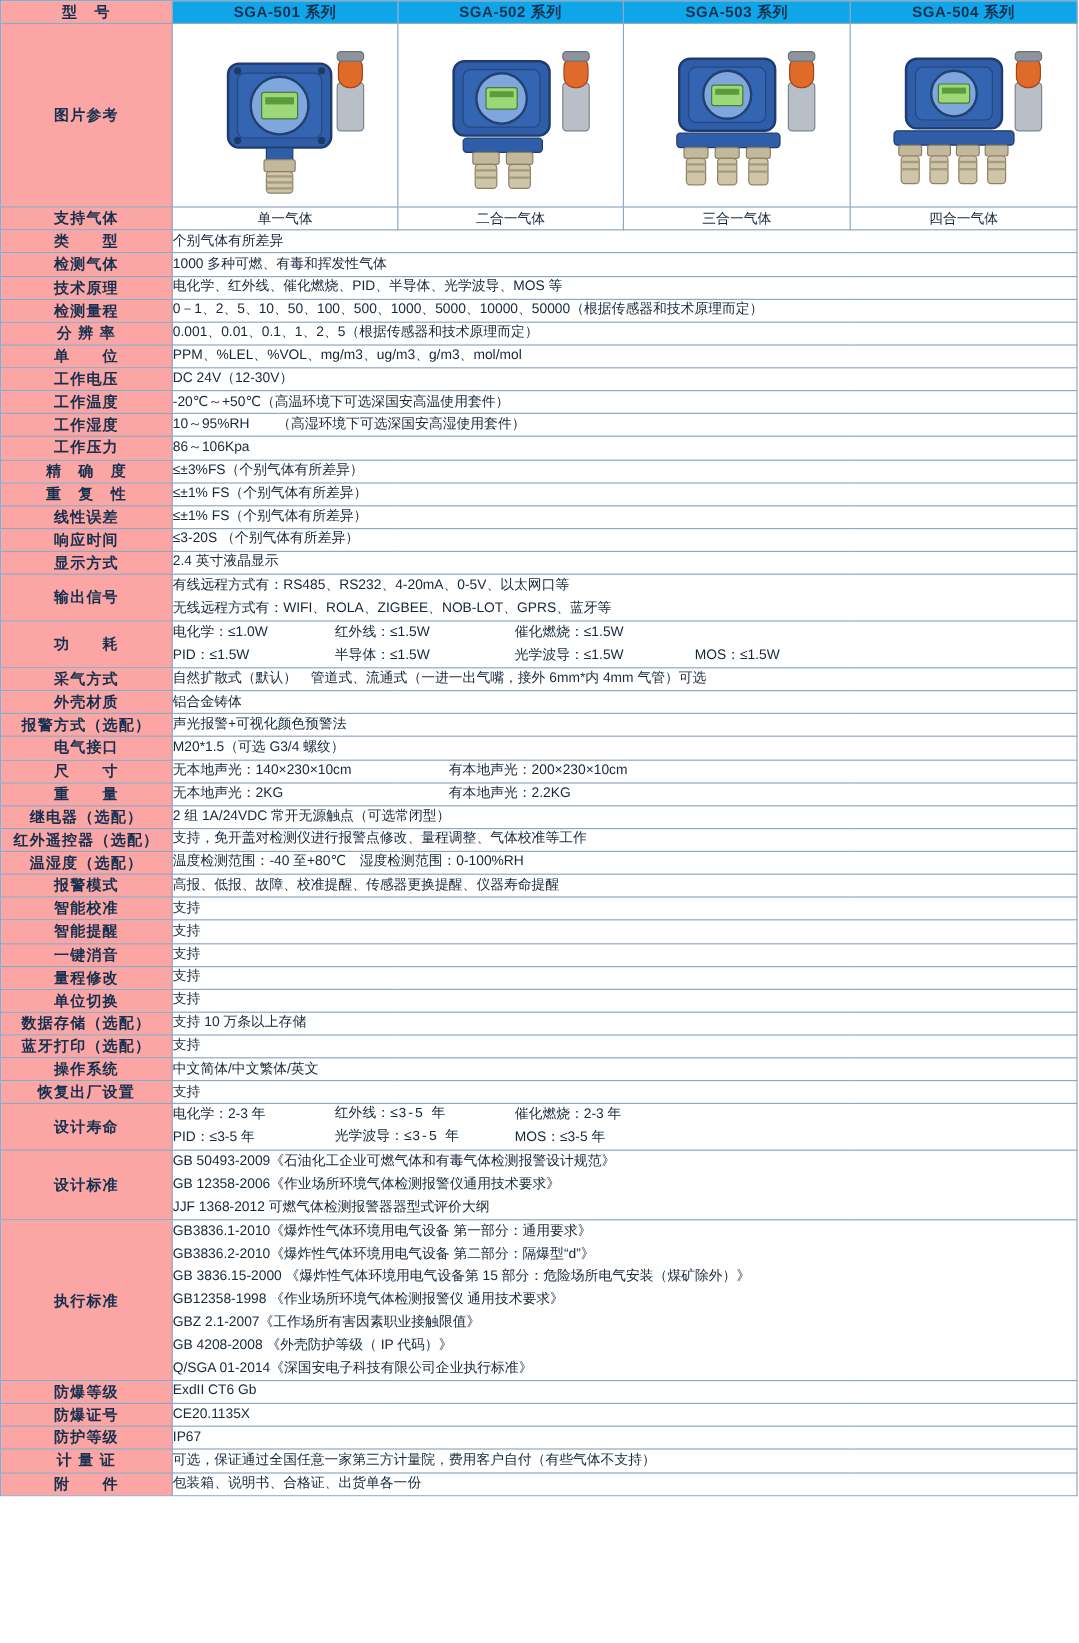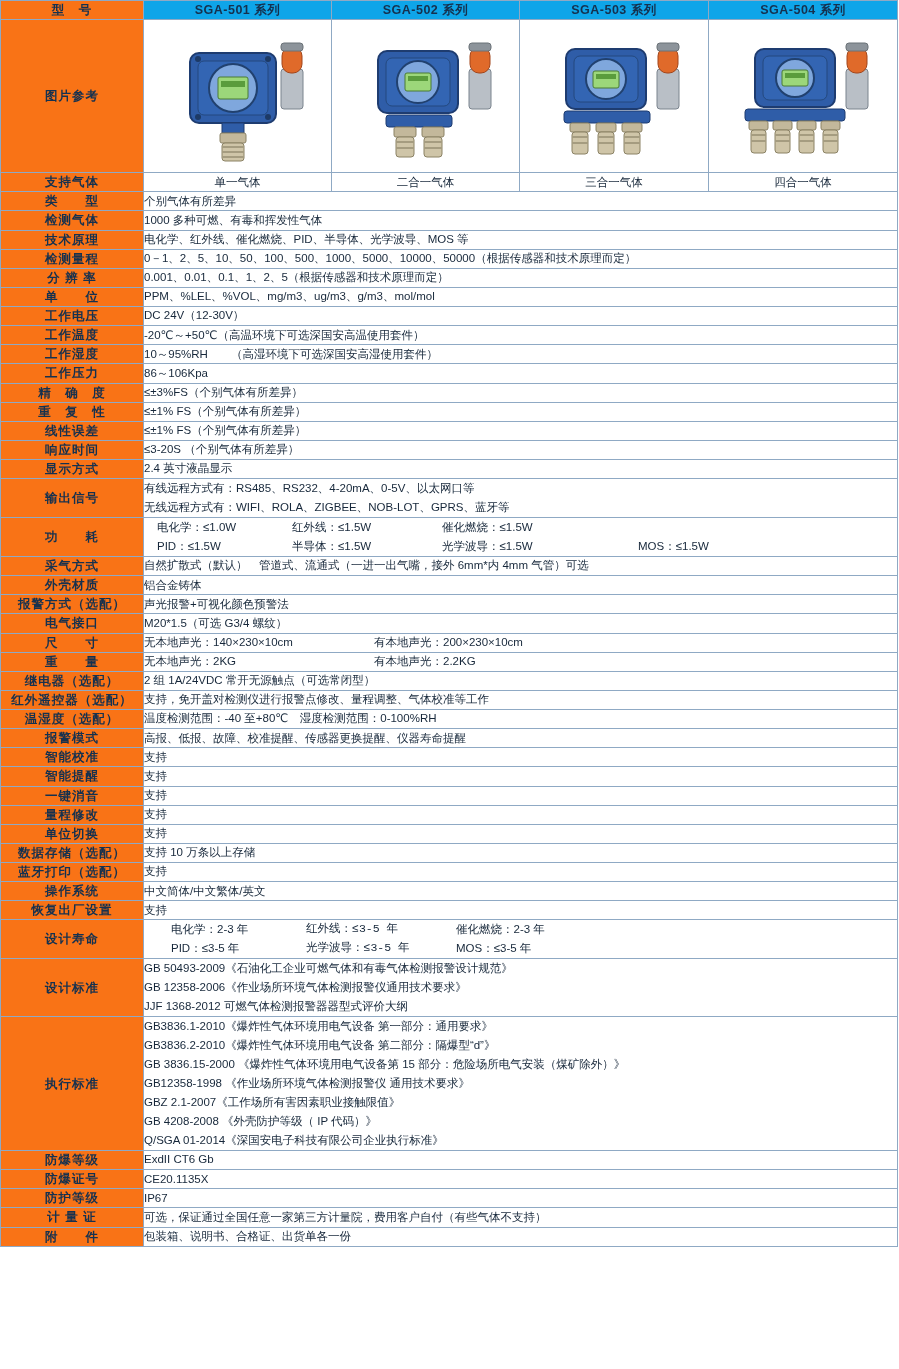--- a/index.html
+++ b/index.html
@@ -19,21 +19,21 @@
     margin: 0;
     table-layout: fixed;
   }
   table.spec td {
     border: 1px solid #8fa9c4;
     padding: 0;
     vertical-align: middle;
   }
   .lbl {
     width: 143px;
-    background: #f97316;
+    background: #fca5a5;
     text-align: center;
     font-weight: bold;
     font-size: 12.5px;
     color: #15314f;
     letter-spacing: 1px;
     padding: 5px 2px;
     line-height: 1.45;
   }
   .val {
     background: #ffffff;
@@ -65,25 +65,25 @@
     padding: 5px 2px;
     color: #16273a;
   }
   .row-lines div { line-height: 1.65; }
   .twocol {
     display: flex;
     gap: 0;
     flex-wrap: wrap;
   }
   .twocol > span { display: inline-block; }
-  .pw-line span:nth-child(1) { width: 135px; padding-left: 13px; }
+  .pw-line span:nth-child(1) { width: 135px; }
   .pw-line span:nth-child(2) { width: 150px; }
   .pw-line span:nth-child(3) { width: 150px; }
-  .pw-line span:nth-child(4) { width: 120px; margin-left: 46px; }
-  .life-line span:nth-child(1) { width: 135px; padding-left: 27px; }
+  .pw-line span:nth-child(4) { width: 120px; }
+  .life-line span:nth-child(1) { width: 135px; }
   .life-line span:nth-child(2) { width: 150px; font-family: Liberation Mono, monospace; }
   .life-line span:nth-child(3) { width: 150px; }
   .life-line span:nth-child(4) { width: 120px; }
   .sz-line span:nth-child(1) { width: 230px; }
   .wt-line span:nth-child(1) { width: 230px; }
   svg { display: block; margin: 0 auto; }
 </style>
 </head>
 <body>
 

